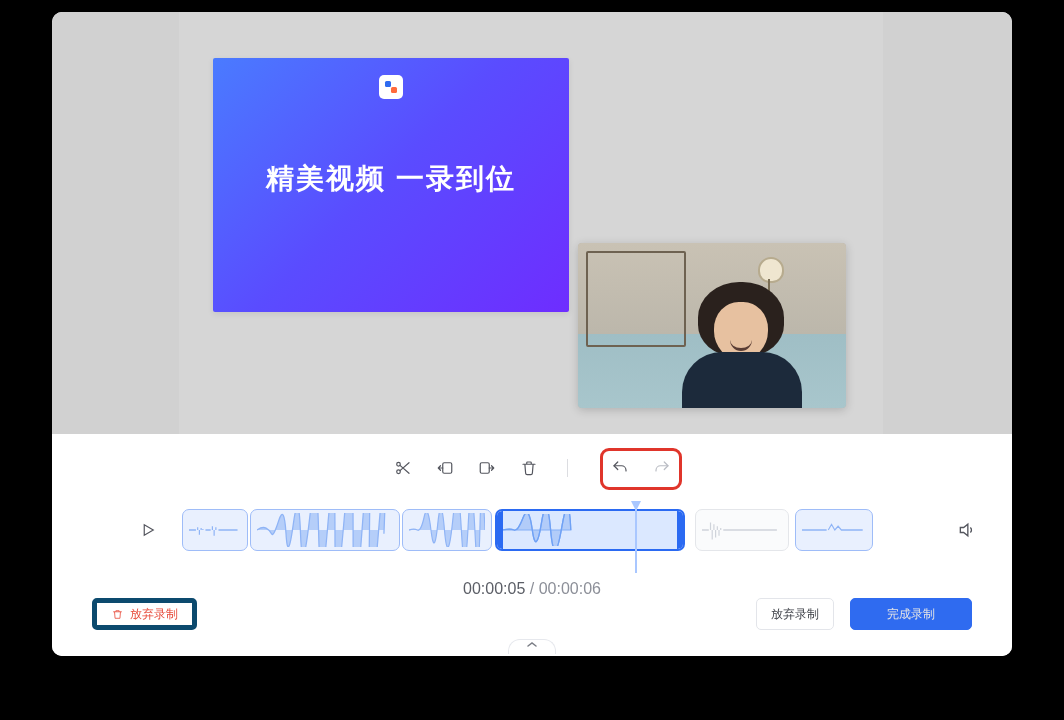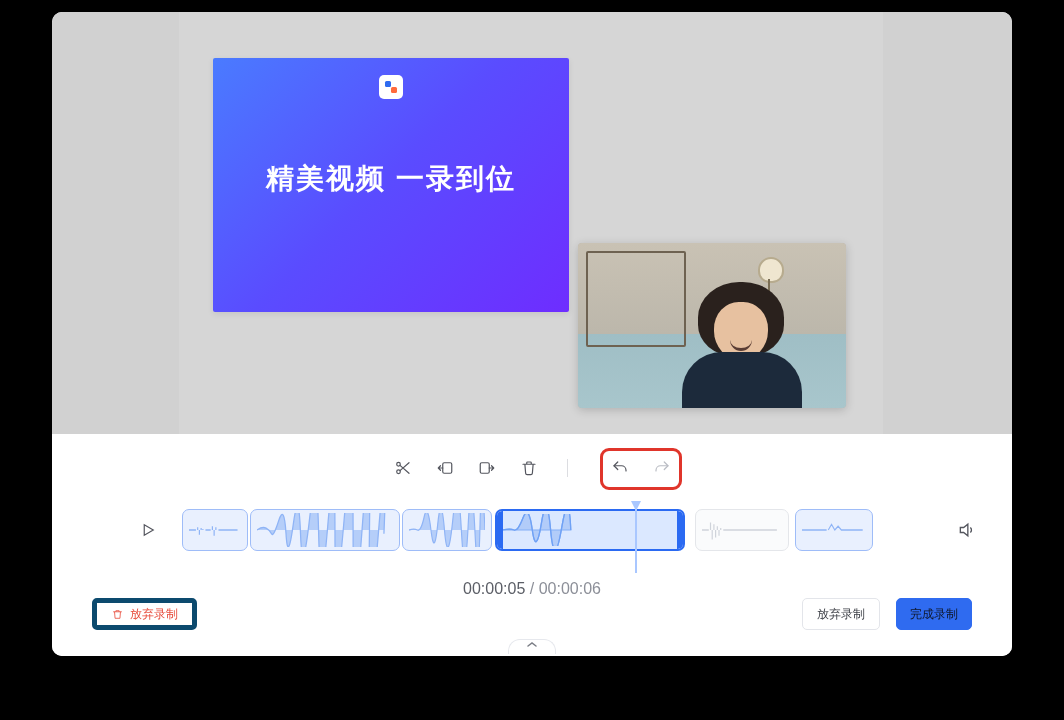--- a/index.html
+++ b/index.html
@@ -55,21 +55,21 @@
   .vol svg{stroke:#54565e;stroke-width:1.6;fill:none;}
 
   .time{position:absolute;left:0;right:0;top:146px;text-align:center;color:#8c8f98;font-size:16px;}
   .time .cur{color:#5b5e66;}
 
   .footer{position:absolute;left:40px;right:40px;bottom:24px;height:36px;display:flex;align-items:center;}
   .btn{height:32px;border-radius:5px;padding:0 14px;font-size:12px;display:inline-flex;align-items:center;gap:6px;cursor:pointer;box-sizing:border-box;}
   .btn.discard{border:5px solid #0c4a6e;color:#e74a3a;background:#fff;}
   .btn.discard svg{stroke:#e74a3a;stroke-width:1.5;fill:none;}
   .btn.continue{margin-left:auto;border:1px solid #e3e5ea;color:#3c3f46;background:#fff;}
-  .btn.finish{margin-left:16px;background:#2f6bf0;color:#0f172a;border:1px solid #2f6bf0;padding:0 13px;}
+  .btn.finish{margin-left:16px;background:#2f6bf0;color:#e5e5e5;border:1px solid #2f6bf0;padding:0 36px;}
   .chevron{position:absolute;left:50%;bottom:2px;transform:translateX(-50%);width:46px;height:14px;background:#fff;border:1px solid #e6e8ed;border-bottom:none;border-radius:12px 12px 0 0;display:flex;align-items:flex-start;justify-content:center;color:#7b7e86;}
 
   
   .wave svg{width:100%;height:100%;}
   .wave path{stroke:#8fb4f6;stroke-width:1.4;fill:none;}
   .wave.sel path{stroke:#6fa1f5;}
   .wave.mute path{stroke:#cfd3da;}
   .wave .fill{fill:#a8c5f8;stroke:none;opacity:.8;}
 </style>
 </head>

